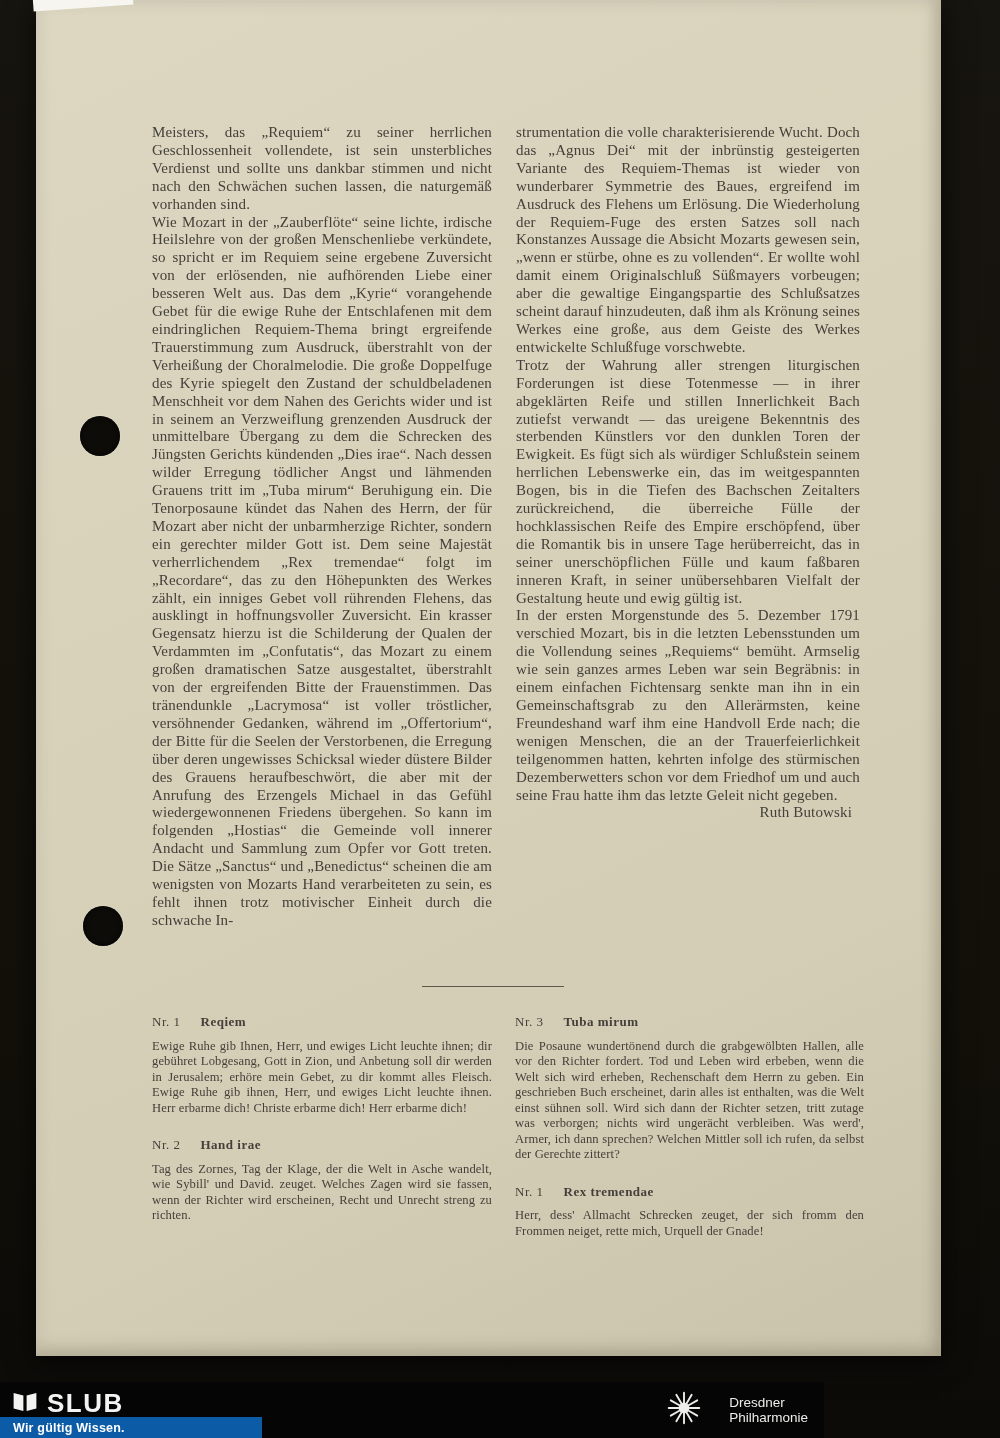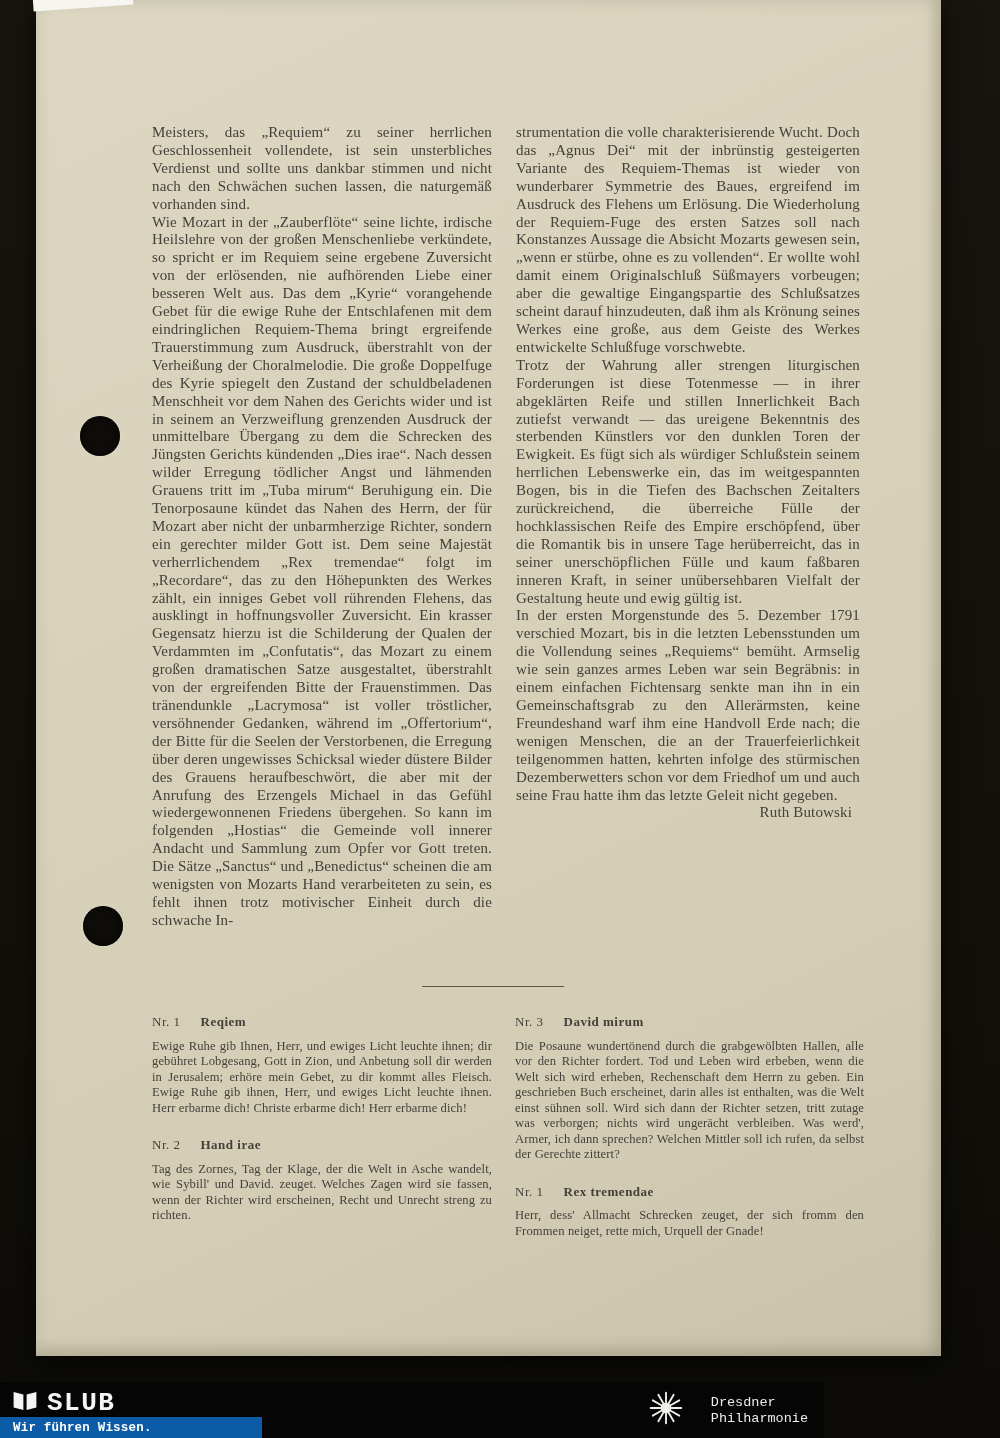--- a/index.html
+++ b/index.html
@@ -56,21 +56,21 @@
   .libretto-right { left: 479px; width: 349px; }
   .movement + .movement { margin-top: 21px; }
   .movement-head { display: flex; gap: 20px; align-items: baseline; margin-bottom: 9px; font-size: 13px; }
   .movement-number { letter-spacing: 0.5px; }
   .movement-title { font-weight: bold; letter-spacing: 0.5px; }
   .movement-text { margin: 0; }
 
   .footer {
     position: absolute; left: 0; bottom: 0; width: 824px; height: 56px;
     background: #050505;
-    font-family: Liberation Mono, monospace;
+    font-family: Liberation Sans, sans-serif;
     margin-top: 46px;
   }
   .slub-logo { position: absolute; left: 12px; top: 6px; display: flex; align-items: center; gap: 9px; }
   .slub-name { color: #f4f4f2; font-size: 26px; font-weight: bold; letter-spacing: 1.5px; }
   .slub-strip {
     position: absolute; left: 0; bottom: 0; width: 262px; height: 21px;
     background: #0c5ba6; display: flex; align-items: center; padding-left: 13px;
   }
   .slub-tagline { color: #ffffff; font-size: 12.5px; font-weight: 600; letter-spacing: 0.2px; }
   .phil { position: absolute; right: 16px; top: 8px; display: flex; align-items: center; gap: 27px; }
@@ -114,21 +114,21 @@
           <span class="movement-title">Hand irae</span>
         </div>
         <p class="movement-text">Tag des Zornes, Tag der Klage, der die Welt in Asche wandelt, wie Sybill' und David. zeuget. Welches Zagen wird sie fassen, wenn der Richter wird erscheinen, Recht und Unrecht streng zu richten.</p>
       </div>
     </div>
 
     <div class="libretto libretto-right">
       <div class="movement">
         <div class="movement-head">
           <span class="movement-number">Nr. 3</span>
-          <span class="movement-title">David mirum</span>
+          <span class="movement-title">Tuba mirum</span>
         </div>
         <p class="movement-text">Die Posaune wundertönend durch die grabgewölbten Hallen, alle vor den Richter fordert. Tod und Leben wird erbeben, wenn die Welt sich wird erheben, Rechenschaft dem Herrn zu geben. Ein geschrieben Buch erscheinet, darin alles ist enthalten, was die Welt einst sühnen soll. Wird sich dann der Richter setzen, tritt zutage was verborgen; nichts wird ungerächt verbleiben. Was werd', Armer, ich dann sprechen? Welchen Mittler soll ich rufen, da selbst der Gerechte zittert?</p>
       </div>
       <div class="movement">
         <div class="movement-head">
           <span class="movement-number">Nr. 1</span>
           <span class="movement-title">Rex tremendae</span>
         </div>
         <p class="movement-text">Herr, dess' Allmacht Schrecken zeuget, der sich fromm den Frommen neiget, rette mich, Urquell der Gnade!</p>
       </div>
@@ -139,21 +139,21 @@
     <div class="slub-logo">
       <span>
         <svg viewBox="0 0 32 28" width="26" height="24" aria-hidden="true">
           <path d="M2 3 L14 6 L14 25 L2 22 Z" fill="#f4f4f2"></path>
           <path d="M30 3 L18 6 L18 25 L30 22 Z" fill="#f4f4f2"></path>
         </svg>
       </span>
       <span class="slub-name">SLUB</span>
     </div>
     <div class="slub-strip">
-      <span class="slub-tagline">Wir führen Wissen.</span>
+      <span class="slub-tagline">Wir gültig Wissen.</span>
     </div>
     <div class="phil">
       <span>
         <svg viewBox="0 0 40 40" width="36" height="36" aria-hidden="true">
           <circle cx="20" cy="20" r="6" fill="#ededea"></circle>
           <g stroke="#ededea" stroke-width="2.1" stroke-linecap="round">
             <line x1="26" y1="20" x2="37" y2="20"></line>
             <line x1="25.2" y1="23" x2="34.7" y2="28.5"></line>
             <line x1="23" y1="25.2" x2="28.5" y2="34.7"></line>
             <line x1="20" y1="26" x2="20" y2="37"></line>

